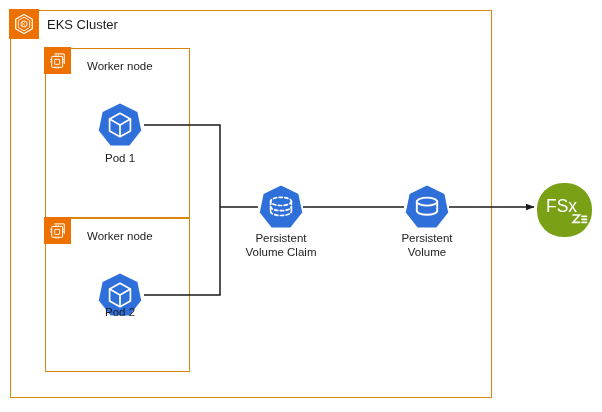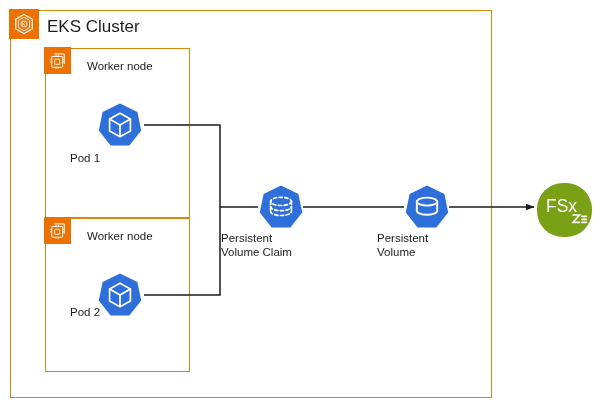--- a/index.html
+++ b/index.html
@@ -19,36 +19,36 @@
 
   
   .badge{position:absolute;display:flex;align-items:center;
          justify-content:center;background:#ED7100;}
   #eks-cluster-badge{left:9px;top:9px;width:30px;height:30px;}
   #worker-node-1-badge{left:44px;top:47px;width:27px;height:27px;}
   #worker-node-2-badge{left:44px;top:217px;width:27px;height:27px;}
   .badge svg{display:block;}
 
   
-  .group-title{position:absolute;font-size:17px;color:#1c1c1c;
+  .group-title{position:absolute;font-size:13px;color:#1c1c1c;
                white-space:nowrap;line-height:1;}
   #eks-cluster-title{left:47px;top:18px;}
   #worker-node-1-title{left:87px;top:61px;font-size:11.5px;}
   #worker-node-2-title{left:87px;top:231px;font-size:11.5px;}
 
   
   .k8s-node{position:absolute;width:48px;height:48px;}
   .k8s-node svg{display:block;width:48px;height:48px;}
   #pod-1-node{left:96px;top:101px;}
   #pod-2-node{left:96px;top:271px;}
   #pvc-node{left:257px;top:183px;}
   #pv-node{left:403px;top:183px;}
 
   .node-label{position:absolute;font-size:11.5px;color:#1c1c1c;
-              line-height:13.5px;white-space:pre-line;}
+              text-align:center;line-height:13.5px;white-space:pre-line;}
   #pod-1-label{left:70px;top:152px;width:100px;}
   #pod-2-label{left:70px;top:306px;width:100px;}
   #pvc-label{left:221px;top:232px;width:120px;}
   #pv-label{left:377px;top:232px;width:100px;}
 
   
   #fsx-box{position:absolute;left:537px;top:183px;width:55px;height:54px;
            background:#7AA116;border-radius:26px;}
   #fsx-box svg{display:block;}
 

